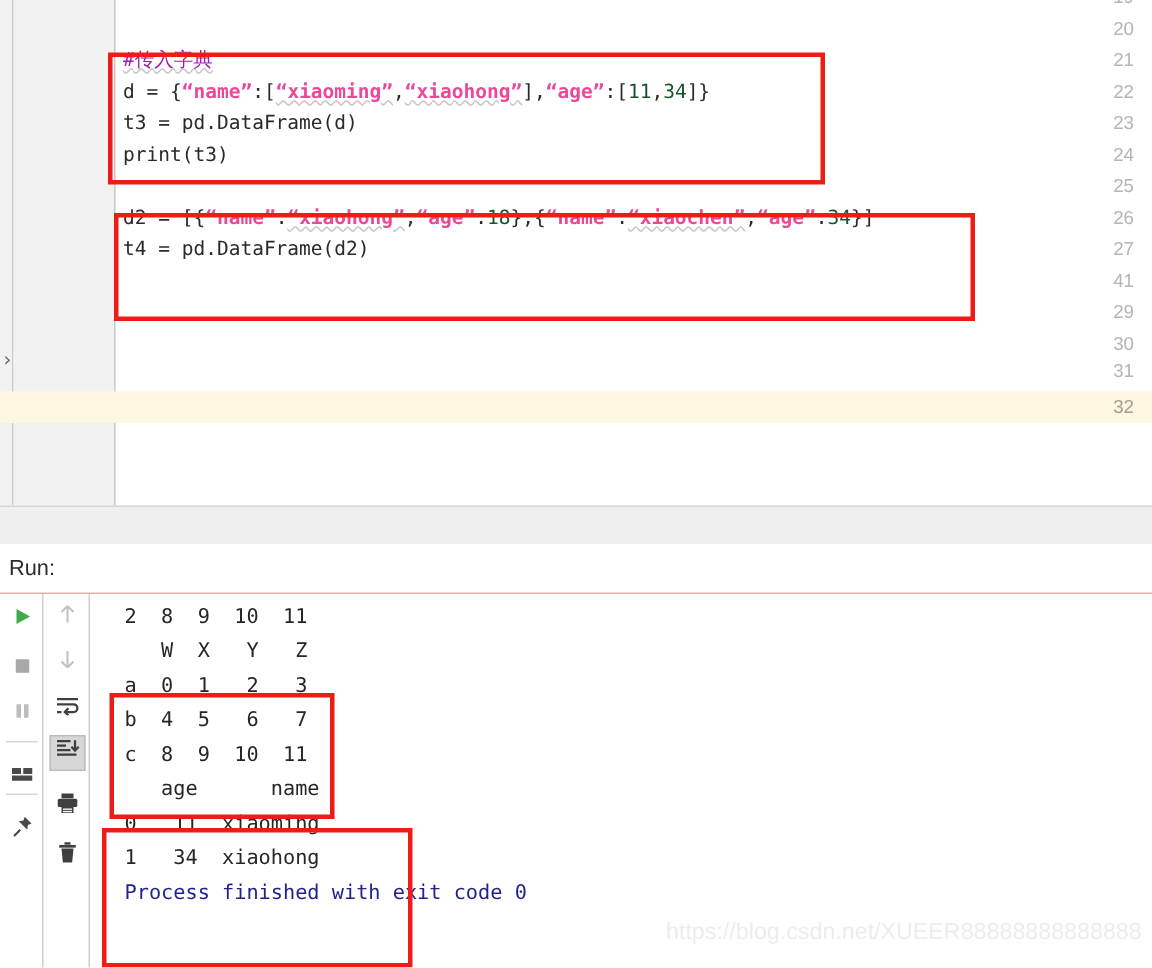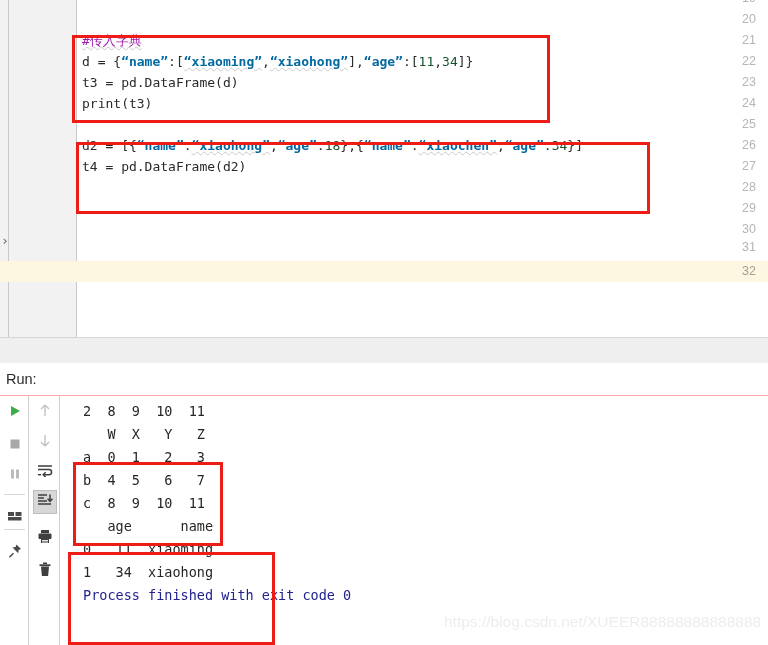--- a/index.html
+++ b/index.html
@@ -87,21 +87,21 @@
     position: absolute;
     left: 4px;
     height: 21px;
     line-height: 21px;
     white-space: pre;
     font-family: "DejaVu Sans Mono", monospace;
     font-size: 13px;
     color: #2a2a2a;
   }
   .tok-comment { color: #a21caf; }
-  .tok-str { color: #0369a1; font-weight: bold; }
+  .tok-str { color: #ec4899; font-weight: bold; }
   .tok-num { color: #14532d; }
   .tok-plain { color: #2a2a2a; }
   .squiggle {
     text-decoration: underline;
     text-decoration-style: wavy;
     text-decoration-color: #c9c9c9;
     text-decoration-thickness: 1px;
   }
   #editor-bottom-band {
     position: absolute;
@@ -268,21 +268,21 @@
   <div id="gutter-numbers">
       <div class="gutter-num" style="top: -12px;">19</div>
       <div class="gutter-num" style="top: 9px;">20</div>
       <div class="gutter-num" style="top: 30px;">21</div>
       <div class="gutter-num" style="top: 51px;">22</div>
       <div class="gutter-num" style="top: 72px;">23</div>
       <div class="gutter-num" style="top: 93px;">24</div>
       <div class="gutter-num" style="top: 114px;">25</div>
       <div class="gutter-num" style="top: 135px;">26</div>
       <div class="gutter-num" style="top: 156px;">27</div>
-      <div class="gutter-num" style="top: 177px;">28</div>
+      <div class="gutter-num" style="top: 177px;">41</div>
       <div class="gutter-num" style="top: 198px;">29</div>
       <div class="gutter-num" style="top: 219px;">30</div>
       <div class="gutter-num" style="top: 237px;">31</div>
       <div class="gutter-row-hl" style="top: 261px;"></div>
       <div class="gutter-num current" style="top: 261px;">32</div>
     </div>
 
   <div id="code-area">
       <div class="code-line" style="top: 30px;"><span class="tok-comment squiggle">#传入字典</span></div>
       <div class="code-line" style="top: 51px;"><span class="tok-plain">d = {</span><span class="tok-str">“name”</span><span class="tok-plain">:[</span><span class="tok-str squiggle">“xiaoming”</span><span class="tok-plain">,</span><span class="tok-str squiggle">“xiaohong”</span><span class="tok-plain">],</span><span class="tok-str">“age”</span><span class="tok-plain">:[</span><span class="tok-num">11</span><span class="tok-plain">,</span><span class="tok-num">34</span><span class="tok-plain">]}</span></div>

